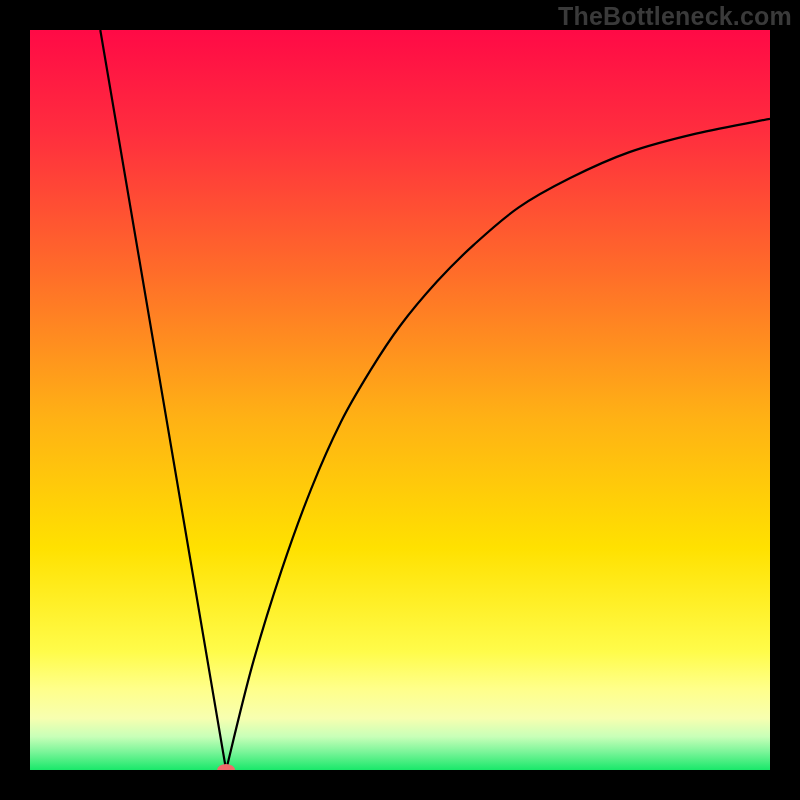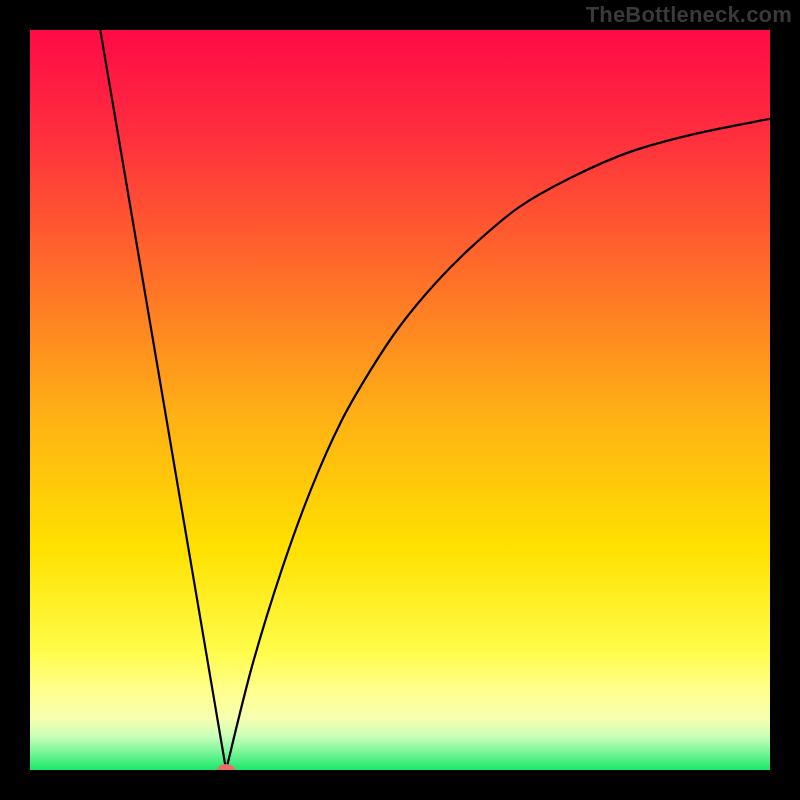--- a/index.html
+++ b/index.html
@@ -15,21 +15,21 @@
     position: relative;
     width: 800px;
     height: 800px;
     background: #000;
   }
   .watermark {
     position: absolute;
     top: 2px;
     right: 8px;
     color: #3a3a3a;
-    font-size: 22px;
+    font-size: 25px;
     font-weight: bold;
     letter-spacing: 0.2px;
     z-index: 10;
   }
   .plot-area {
     position: absolute;
     left: 30px;
     top: 30px;
     width: 740px;
     height: 740px;

